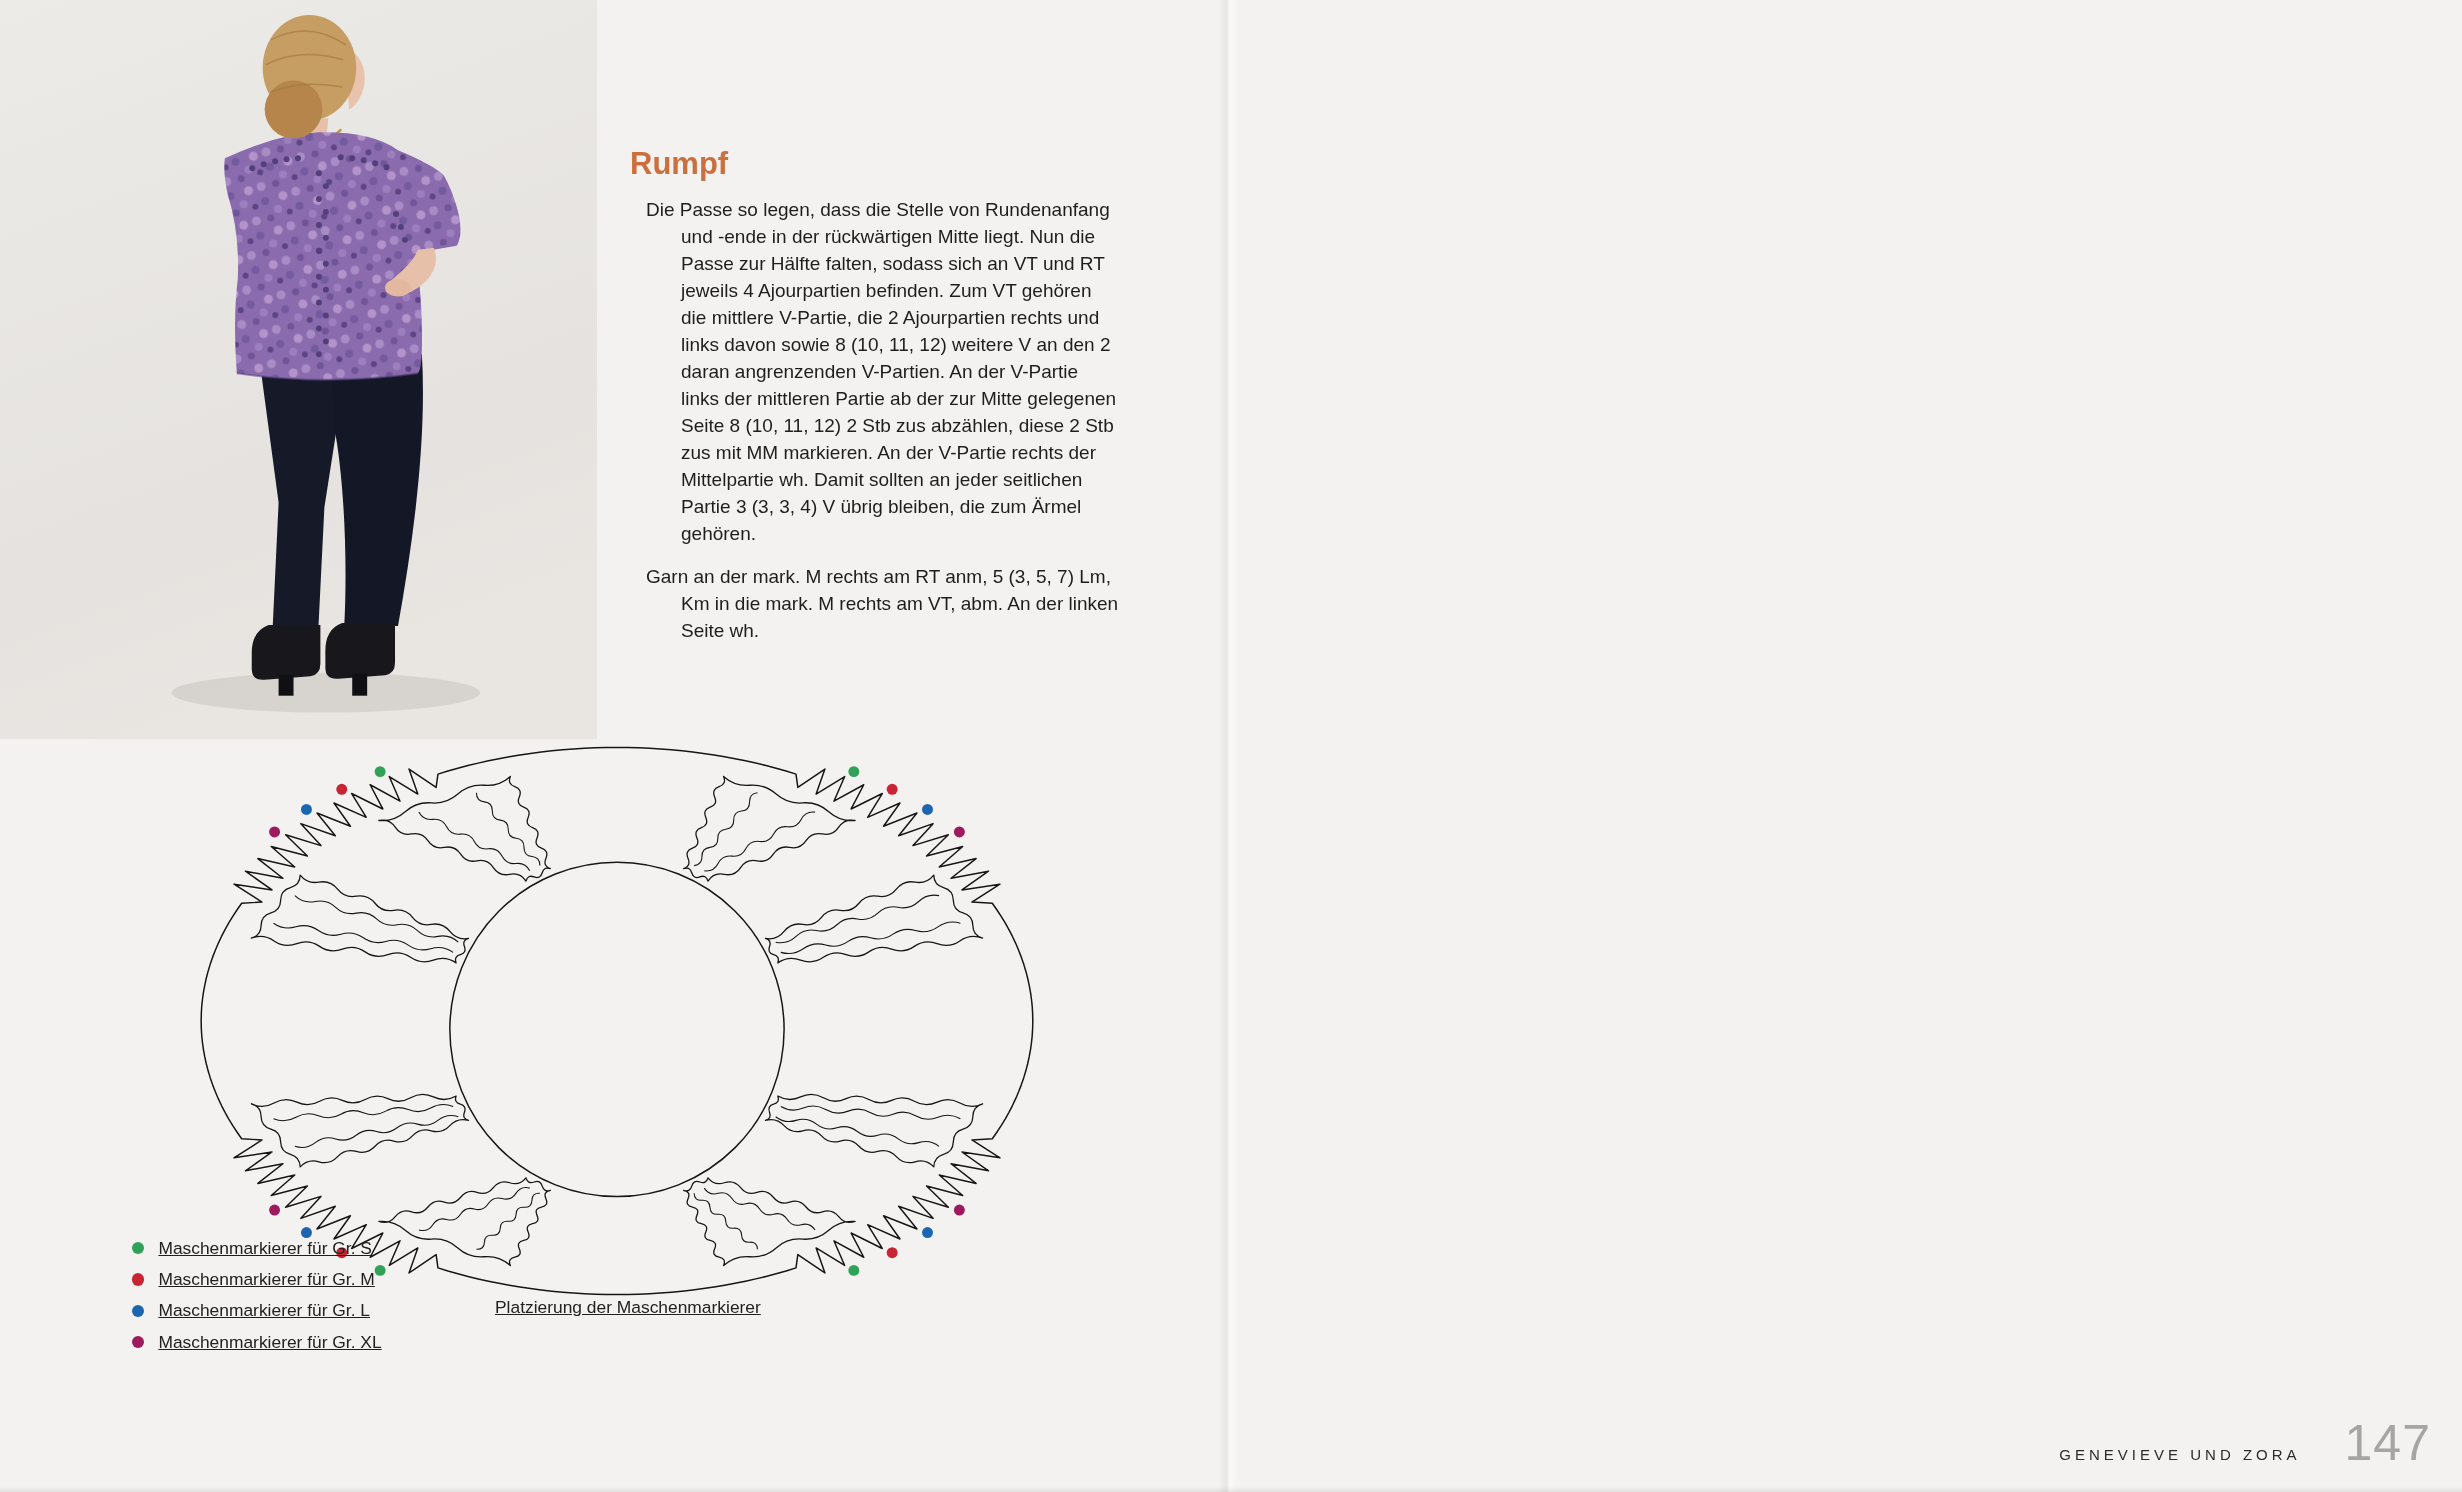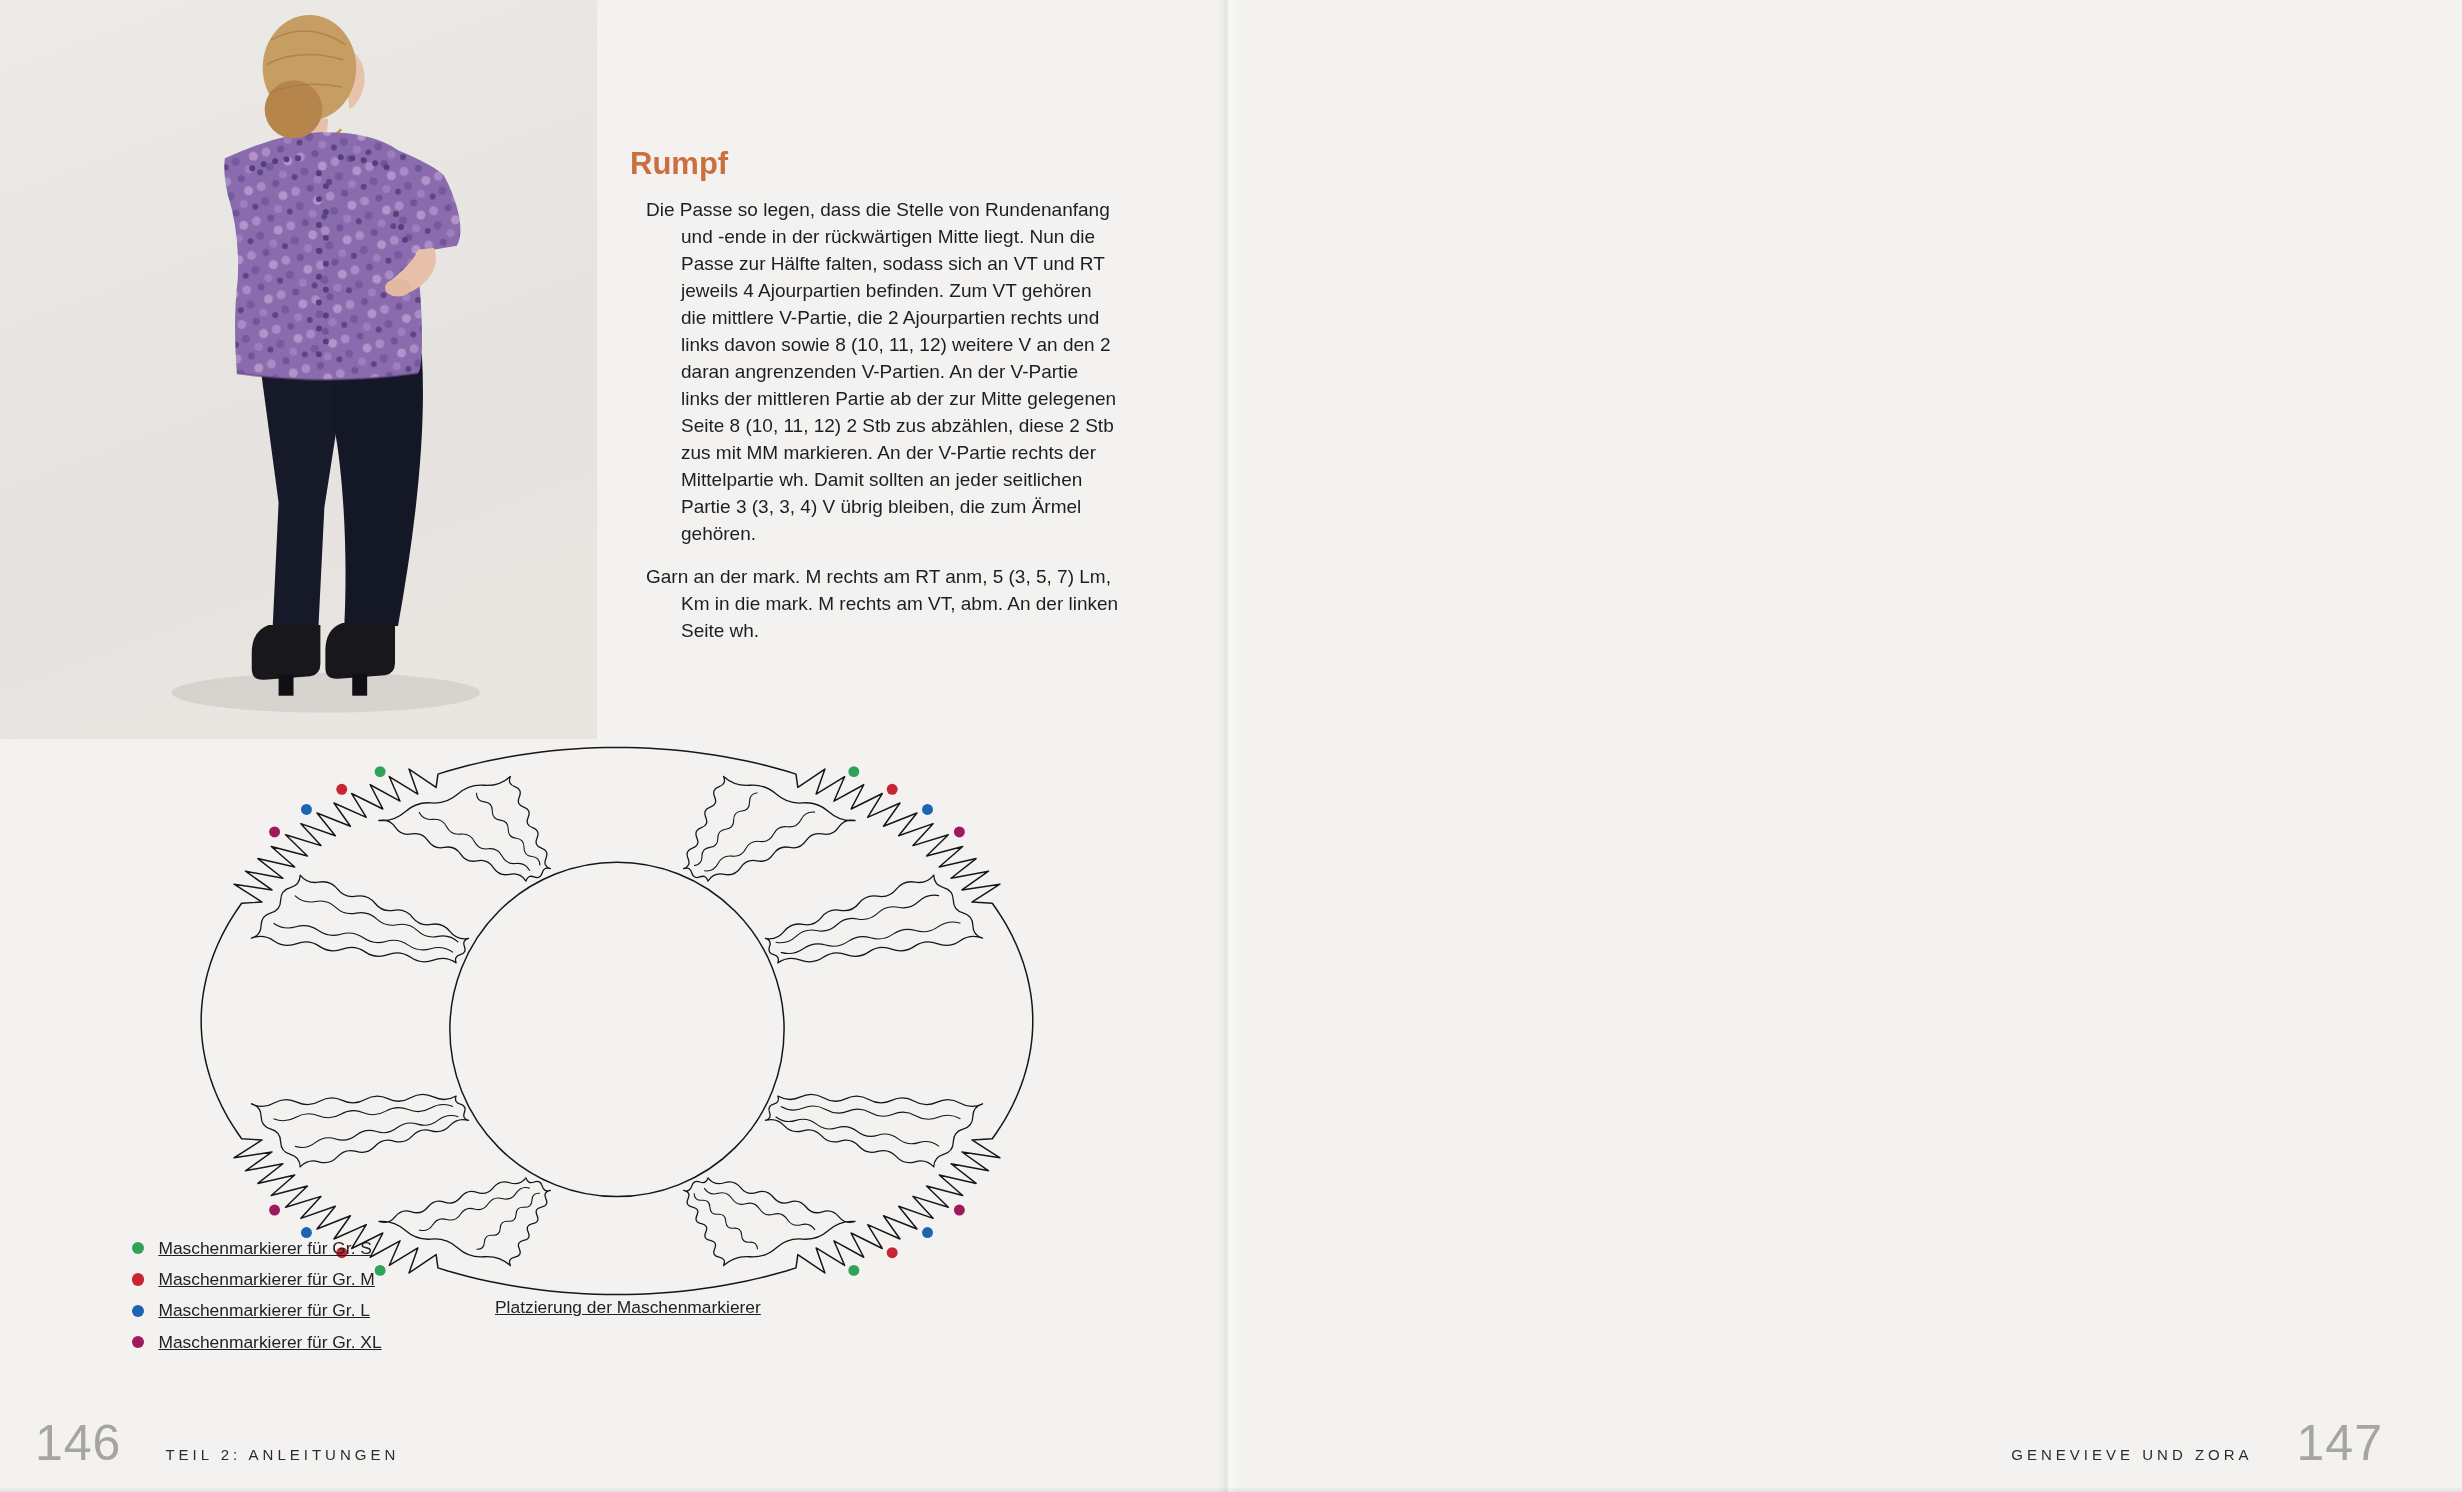--- a/index.html
+++ b/index.html
@@ -198,27 +198,23 @@
         <span class="legend-label">Maschenmarkierer für Gr. L</span>
       </div>
       <div class="legend-row">
         <span class="dot" style="background: rgb(158, 26, 93);"></span>
         <span class="legend-label">Maschenmarkierer für Gr. XL</span>
       </div>
     </div>
 
     <div class="diagram-caption">Platzierung der Maschenmarkierer</div>
 
-    <div class="footer footer-left">
-      <span class="pagenum">146</span>
-      <span class="foot-label">TEIL 2: ANLEITUNGEN</span>
-    </div>
   </div>
 
-  <div class="page" style="left:1183px;width:1231px;">
+  <div class="page" style="left:1231px;width:1231px;">
 
     <div class="footer footer-right">
       <span class="foot-label">GENEVIEVE UND ZORA</span>
       <span class="pagenum">147</span>
     </div>
   </div>
 
   <div class="gutter"></div>
   <div class="bottom-edge"></div>
 </div>

